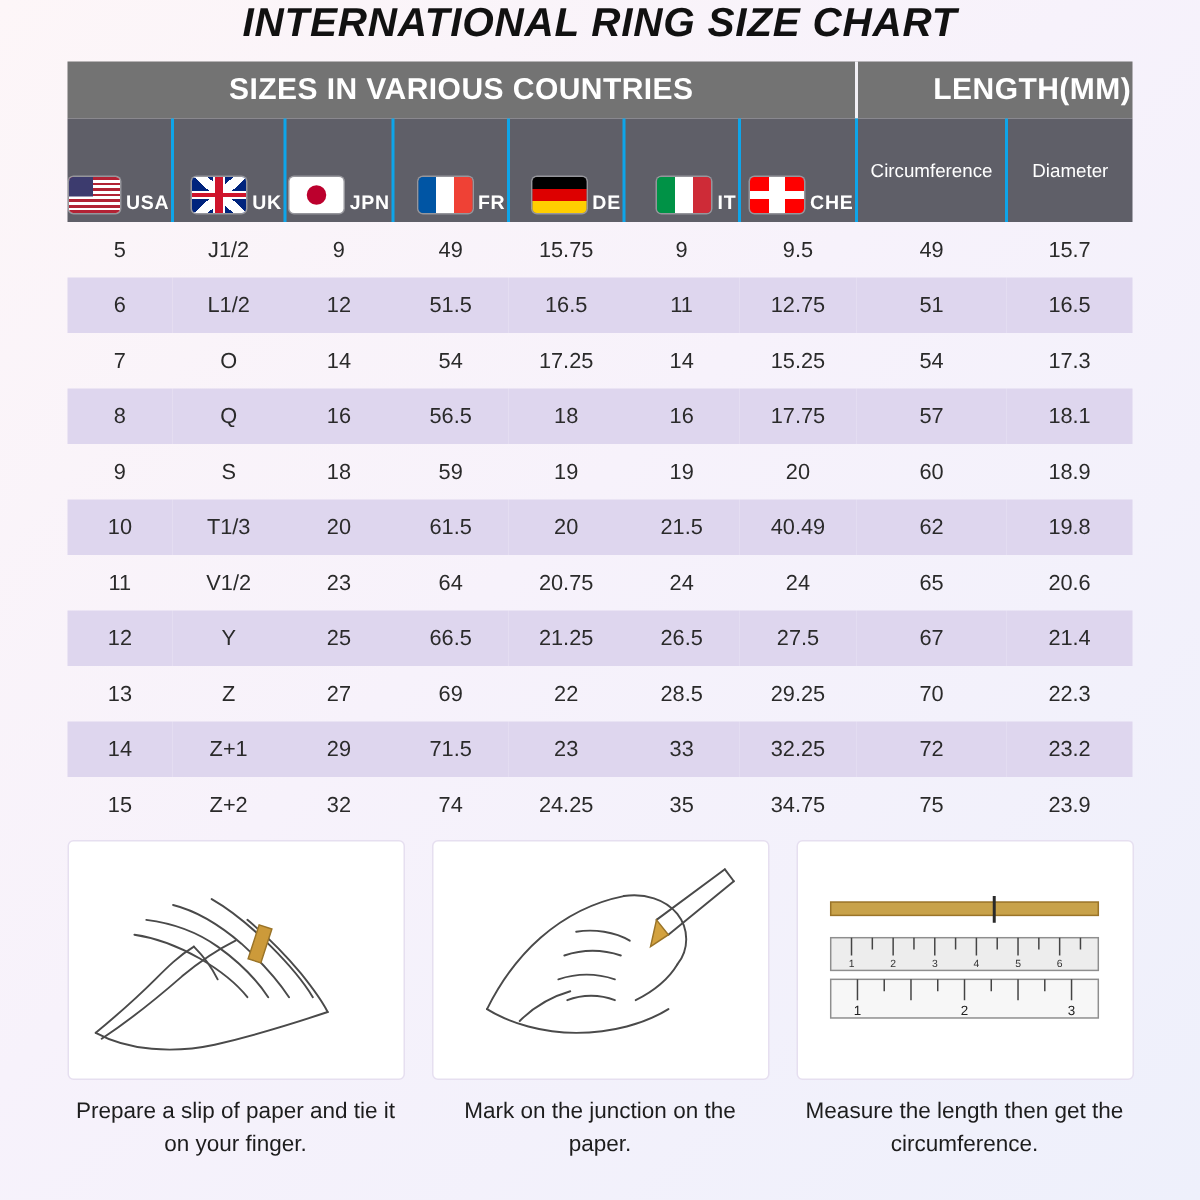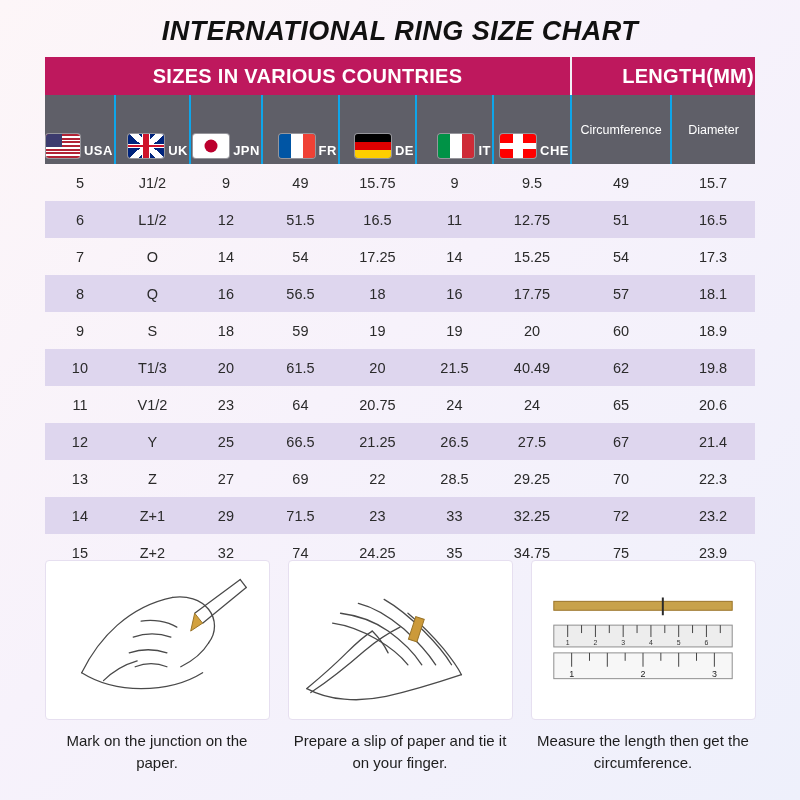--- a/index.html
+++ b/index.html
@@ -19,31 +19,30 @@
     position: relative;
     box-sizing: border-box;
   }
   .title {
     text-align: center;
     font-size: 27px;
     font-weight: bold;
     font-style: italic;
     letter-spacing: 0.5px;
     color: #111111;
-    padding-top: 16px;
     padding-bottom: 10px;
   }
   table.chart {
     width: 710px;
     margin: 0 auto;
     border-collapse: collapse;
     table-layout: fixed;
   }
   .hdr-band td {
-    background: #be185d;
+    background: #737373;
     color: #ffffff;
     text-align: center;
     font-size: 20px;
     font-weight: bold;
     letter-spacing: 0.3px;
     height: 36px;
     border-right: 2px solid #f2f0f6;
   }
   .hdr-band td:last-child { border-right: none; text-align: right; }
 
@@ -376,60 +375,60 @@
       </tr>
     </tbody>
   </table>
 
   <div class="cards">
 
     <div class="card">
       <div class="imgbox">
         <svg viewBox="0 0 225 158" width="225" height="158">
           <g fill="none" stroke="#4a4a4a" stroke-width="1.3" stroke-linecap="round" stroke-linejoin="round">
+            <path d="M18 128 C30 118 46 104 58 92 C66 84 74 76 84 70"></path>
+            <path d="M22 132 C40 120 60 104 76 90 C88 80 100 72 112 66"></path>
+            <path d="M44 62 C58 64 74 70 88 78 C100 85 112 94 120 104"></path>
+            <path d="M52 52 C68 54 86 60 100 70 C114 80 126 92 134 104"></path>
+            <path d="M70 42 C86 46 102 56 116 68 C128 79 140 92 148 104"></path>
+            <path d="M96 38 C110 46 124 58 136 70 C148 82 158 94 164 104"></path>
+            <path d="M120 52 C132 62 146 76 156 88 C164 98 170 106 174 114"></path>
+            <path d="M18 128 C40 140 70 142 98 136 C124 130 150 122 174 114"></path>
+            <path d="M84 70 C90 76 96 84 100 92"></path>
+          </g>
+          <g>
+            <rect x="124" y="56" width="9" height="24" fill="#cc9a3a" transform="rotate(18 128 68)"></rect>
+            <rect x="124" y="56" width="9" height="24" fill="none" stroke="#9a7428" stroke-width="1" transform="rotate(18 128 68)"></rect>
+          </g>
+        </svg>
+      </div>
+      <div class="caption">Prepare a slip of paper and tie it on your finger.</div>
+    </div>
+
+    <div class="card">
+      <div class="imgbox">
+        <svg viewBox="0 0 225 158" width="225" height="158">
+          <g fill="none" stroke="#4a4a4a" stroke-width="1.3" stroke-linecap="round" stroke-linejoin="round">
             <path d="M36 112 C44 96 56 78 72 64 C88 50 108 40 128 36"></path>
             <path d="M36 112 C52 122 74 128 96 128 C120 128 142 122 158 112"></path>
             <path d="M128 36 C142 34 156 38 164 48 C172 58 172 72 164 82"></path>
             <path d="M164 82 C158 92 148 100 136 106"></path>
             <path d="M96 60 C108 58 122 60 132 66"></path>
             <path d="M88 76 C100 72 114 72 126 76"></path>
             <path d="M84 92 C96 88 110 88 122 92"></path>
             <path d="M90 106 C100 102 112 102 122 106"></path>
             <path d="M58 120 C66 112 78 104 92 100"></path>
             <path d="M150 52 L196 18"></path>
             <path d="M158 62 L202 26"></path>
             <path d="M196 18 L202 26"></path>
           </g>
           <path d="M150 52 L158 62 L146 70 Z" fill="#d3a23f" stroke="#9a7428" stroke-width="1"></path>
         </svg>
       </div>
       <div class="caption">Mark on the junction on the paper.</div>
-    </div>
-
-    <div class="card">
-      <div class="imgbox">
-        <svg viewBox="0 0 225 158" width="225" height="158">
-          <g fill="none" stroke="#4a4a4a" stroke-width="1.3" stroke-linecap="round" stroke-linejoin="round">
-            <path d="M18 128 C30 118 46 104 58 92 C66 84 74 76 84 70"></path>
-            <path d="M22 132 C40 120 60 104 76 90 C88 80 100 72 112 66"></path>
-            <path d="M44 62 C58 64 74 70 88 78 C100 85 112 94 120 104"></path>
-            <path d="M52 52 C68 54 86 60 100 70 C114 80 126 92 134 104"></path>
-            <path d="M70 42 C86 46 102 56 116 68 C128 79 140 92 148 104"></path>
-            <path d="M96 38 C110 46 124 58 136 70 C148 82 158 94 164 104"></path>
-            <path d="M120 52 C132 62 146 76 156 88 C164 98 170 106 174 114"></path>
-            <path d="M18 128 C40 140 70 142 98 136 C124 130 150 122 174 114"></path>
-            <path d="M84 70 C90 76 96 84 100 92"></path>
-          </g>
-          <g>
-            <rect x="124" y="56" width="9" height="24" fill="#cc9a3a" transform="rotate(18 128 68)"></rect>
-            <rect x="124" y="56" width="9" height="24" fill="none" stroke="#9a7428" stroke-width="1" transform="rotate(18 128 68)"></rect>
-          </g>
-        </svg>
-      </div>
-      <div class="caption">Prepare a slip of paper and tie it on your finger.</div>
     </div>
 
     <div class="card">
       <div class="imgbox">
         <svg viewBox="0 0 225 158" width="225" height="158">
           <rect x="22" y="40" width="180" height="9" fill="#c8a24a" stroke="#9a7428" stroke-width="1"></rect>
           <line x1="132" y1="36" x2="132" y2="54" stroke="#2a2a2a" stroke-width="2"></line>
           <rect x="22" y="64" width="180" height="22" fill="#ededed" stroke="#8e8e8e" stroke-width="1"></rect>
           <g stroke="#444" stroke-width="1">
             <line x1="36" y1="64" x2="36" y2="76"></line>

